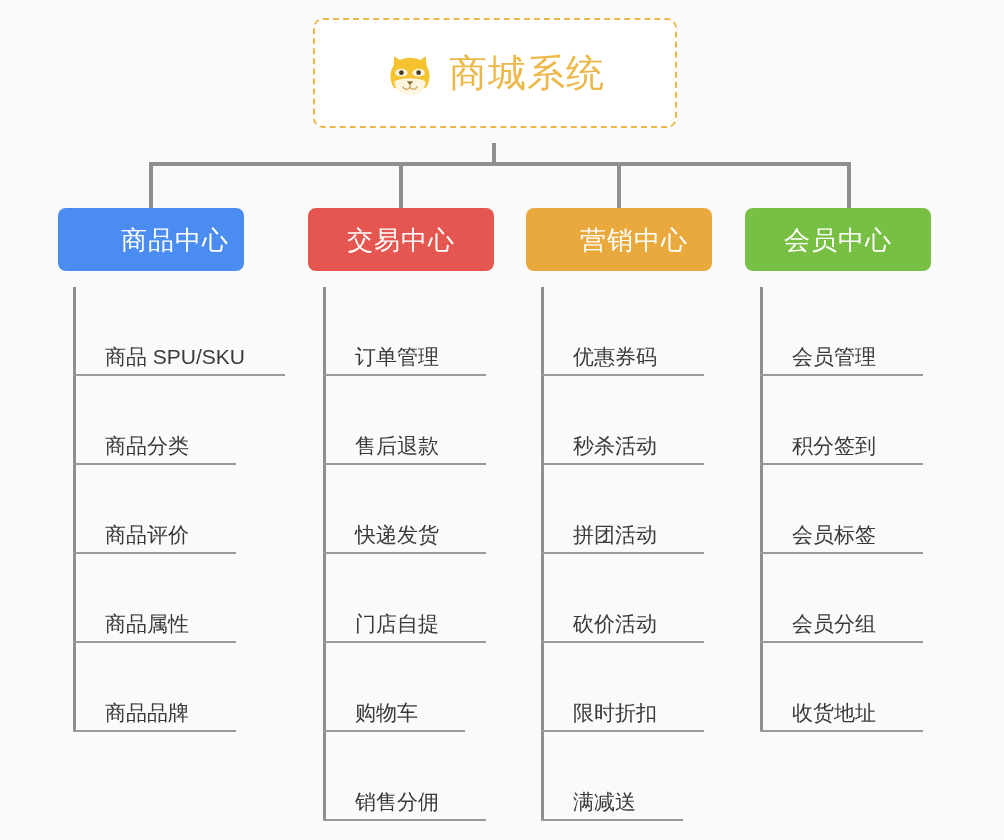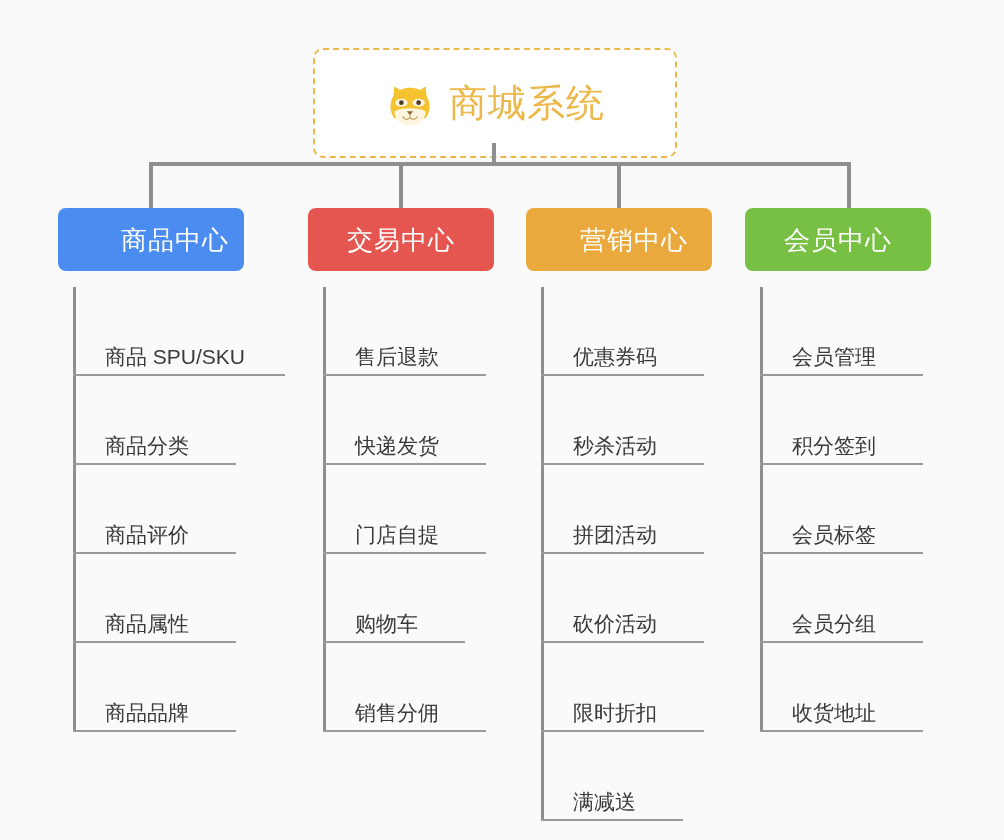--- a/index.html
+++ b/index.html
@@ -16,21 +16,21 @@
     position: relative;
     width: 1004px;
     height: 840px;
     background: #fafafa;
   }
 
   
   #root-node {
     position: absolute;
     left: 313px;
-    top: 48px;
+    top: 18px;
     width: 364px;
     height: 110px;
     background: #ffffff;
     border: 2px dashed #edb84a;
     border-radius: 10px;
     display: flex;
     align-items: center;
     justify-content: center;
     gap: 14px;
   }
@@ -206,20 +206,23 @@
         </div>
     </div>
   </div>
 
   <div class="column" id="col-1">
     <div class="cat-box" style="background: rgb(228, 86, 79);">
       <span class="cat-label">交易中心</span>
     </div>
     <div class="leaf-list">
       <div class="leaf" style="--uw: 163px;">
+          <span class="leaf-text">订单管理</span>
+        </div>
+      <div class="leaf" style="--uw: 163px;">
           <span class="leaf-text">售后退款</span>
         </div>
       <div class="leaf" style="--uw: 163px;">
           <span class="leaf-text">快递发货</span>
         </div>
       <div class="leaf" style="--uw: 163px;">
           <span class="leaf-text">门店自提</span>
         </div>
       <div class="leaf" style="--uw: 142px;">
           <span class="leaf-text">购物车</span>

